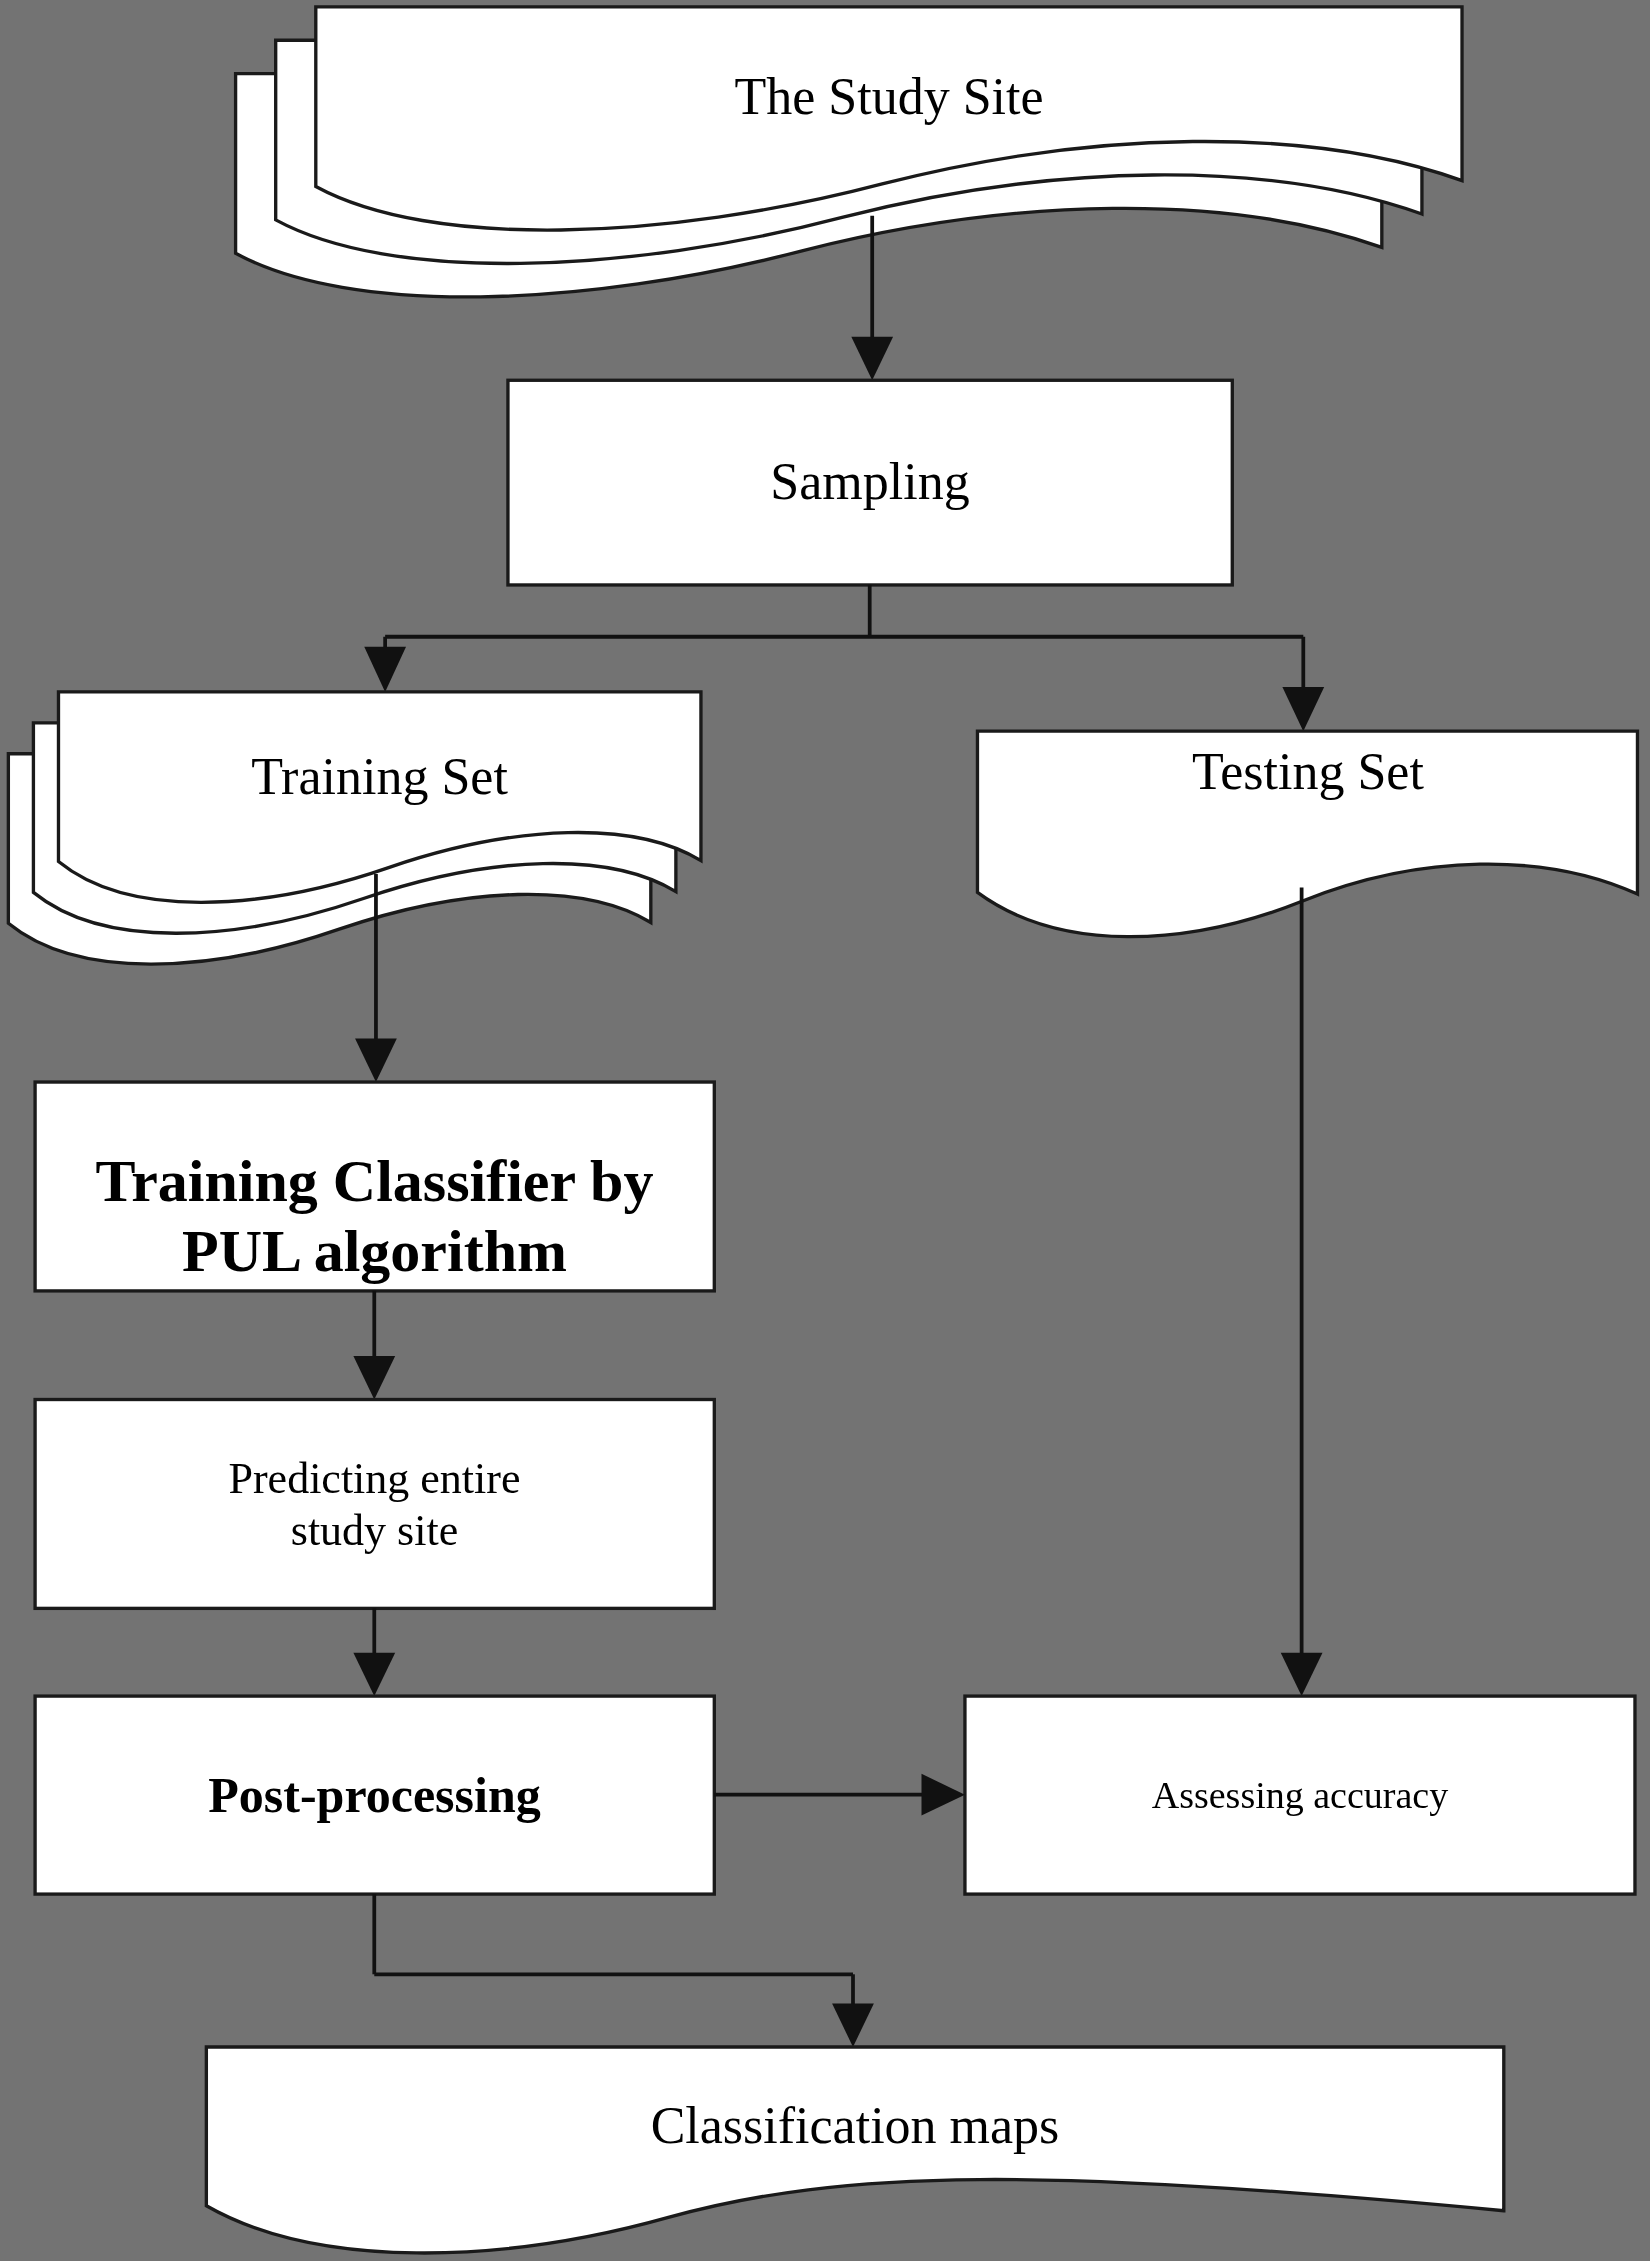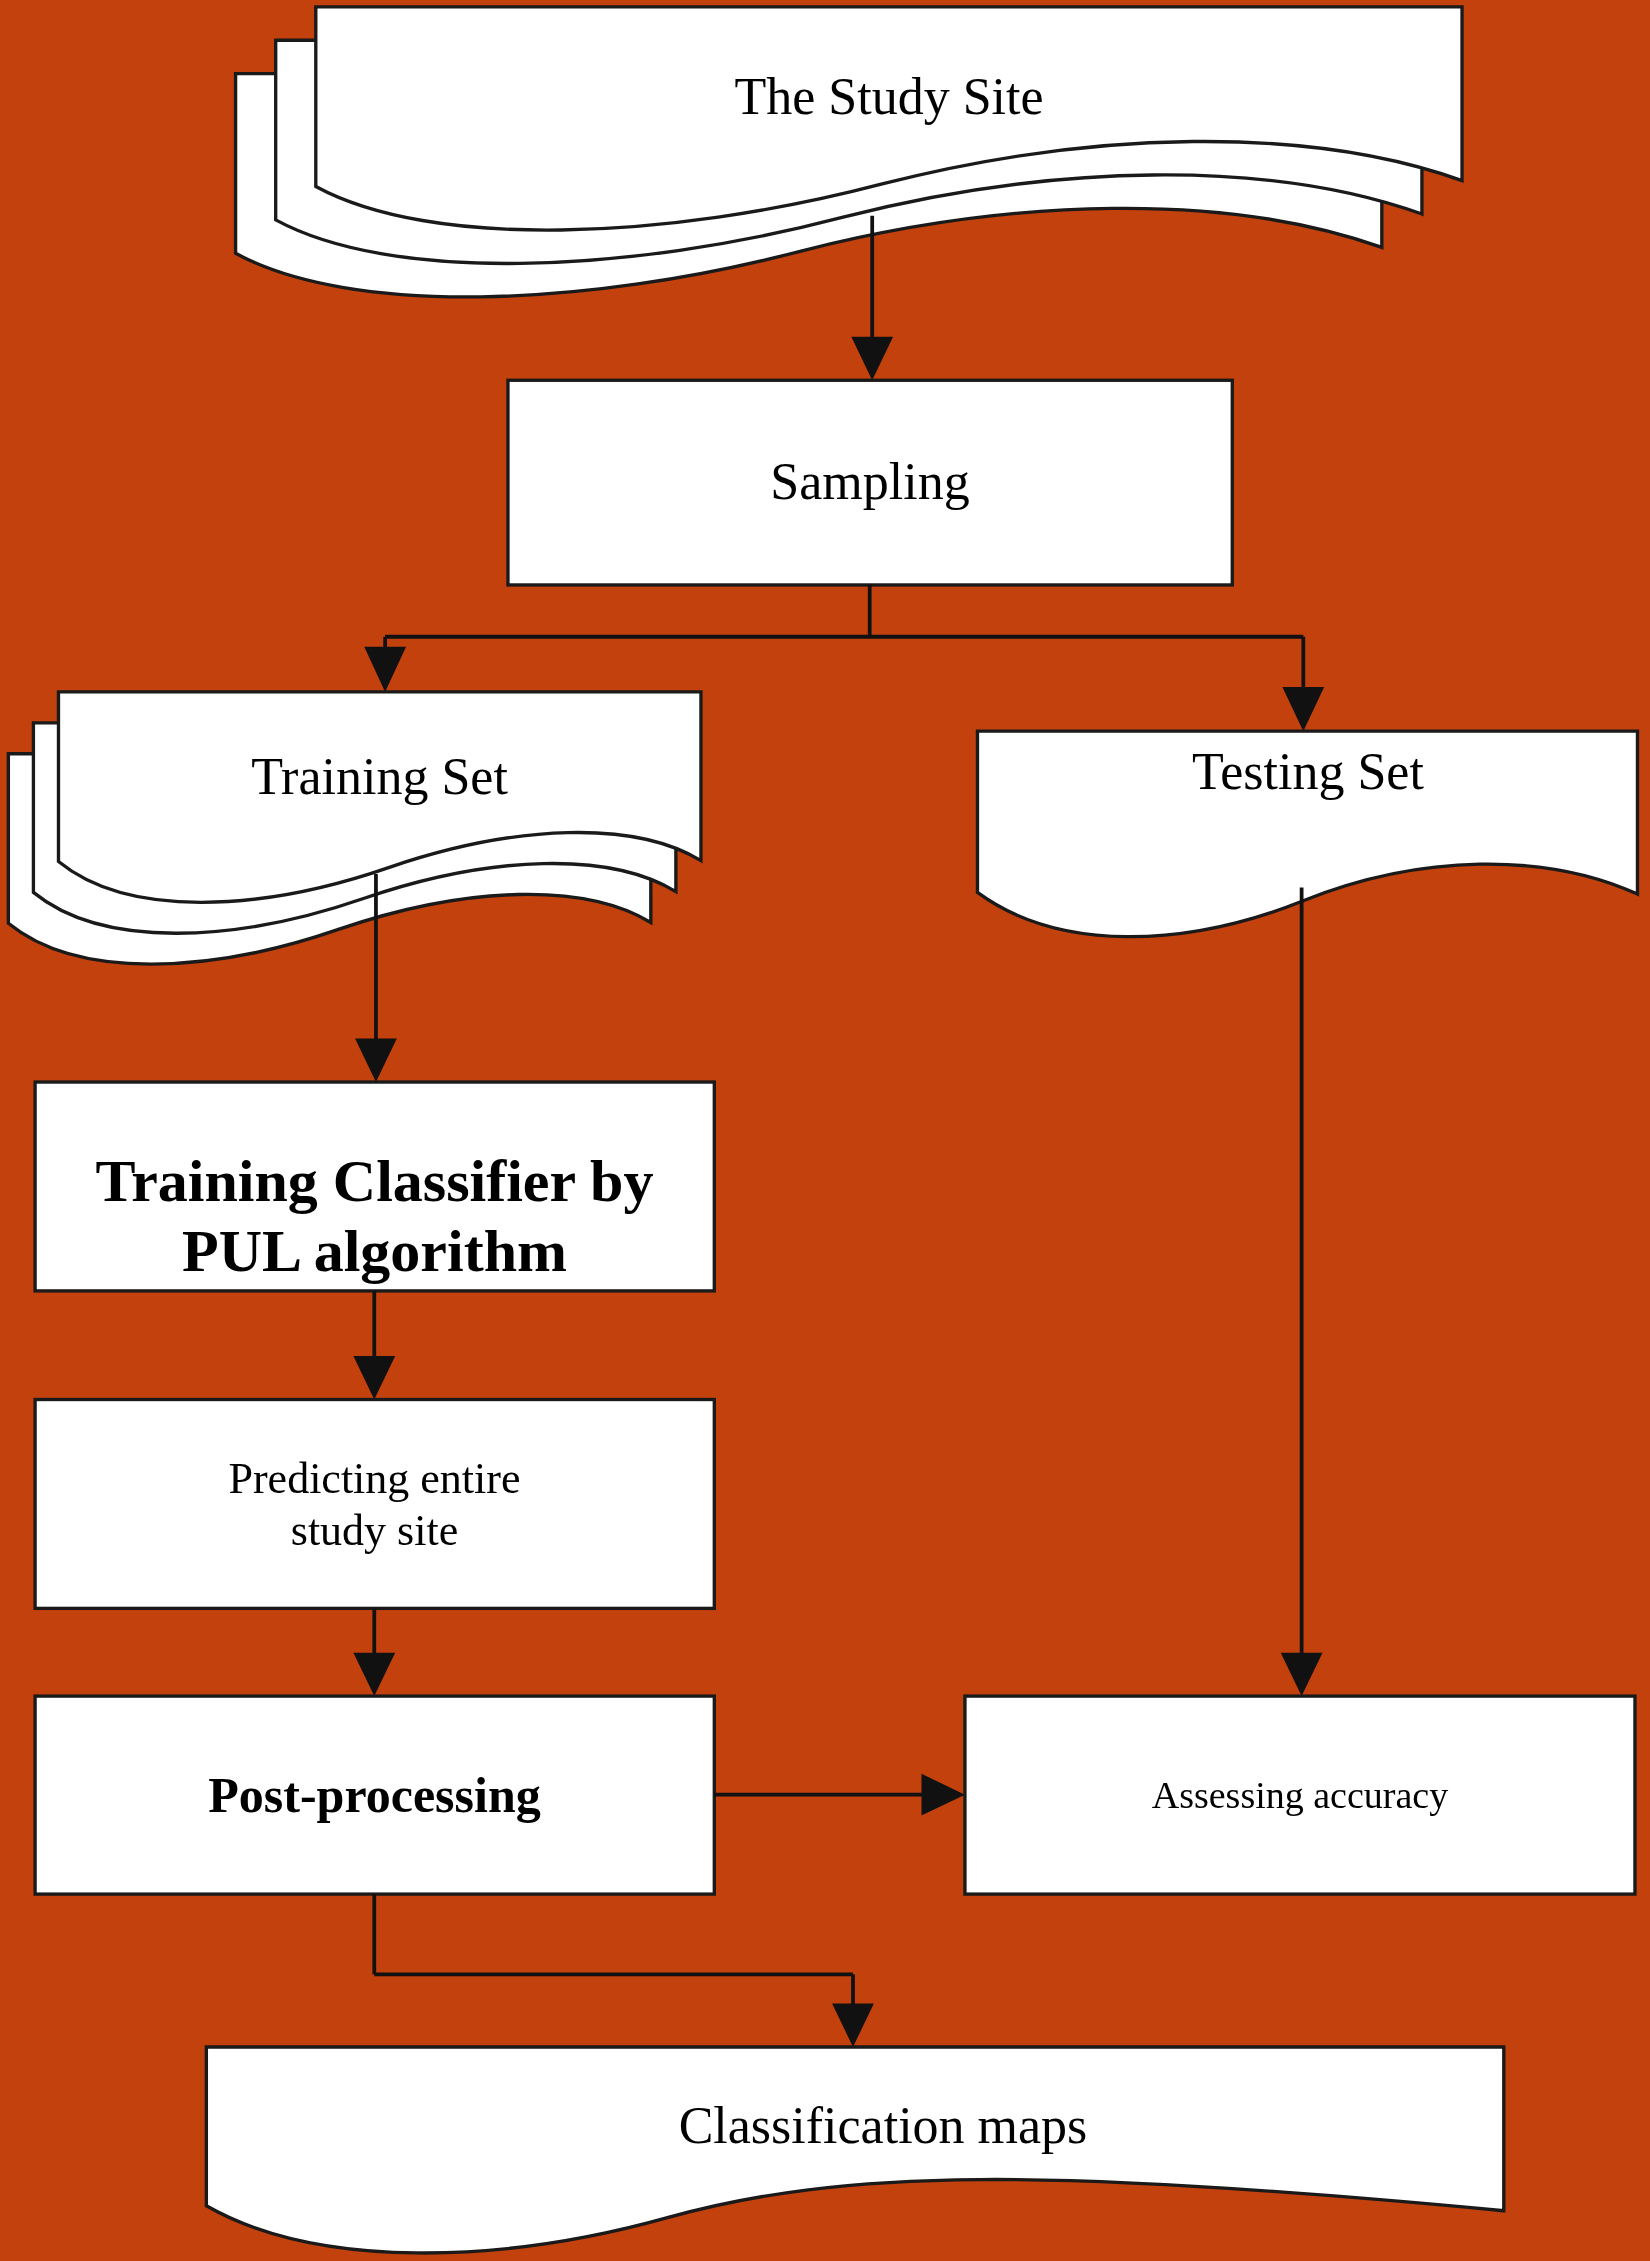--- a/index.html
+++ b/index.html
@@ -7,21 +7,21 @@
     padding: 0;
     background: #ffffff;
   }
   body {
     font-family: "Liberation Serif", "DejaVu Serif", serif;
   }
   #flowchart-root {
     position: relative;
     width: 1650px;
     height: 2261px;
-    background: #c2410c;
+    background: #737373;
     overflow: hidden;
   }
   #flow-svg {
     position: absolute;
     top: 0;
     left: 0;
     width: 1650px;
     height: 2261px;
     display: block;
   }
@@ -195,16 +195,16 @@
   <div class="node-label" style="left:35px; top:1082px; width:679px; height:270px; font-size:60px;font-weight:bold;">Training Classifier by
 PUL algorithm</div>
 
   <div class="node-label" style="left:35px; top:1400px; width:679px; height:209px; font-size:44px;">Predicting entire
 study site</div>
 
   <div class="node-label" style="left:35px; top:1696px; width:679px; height:198px; font-size:50px;font-weight:bold;">Post-processing</div>
 
   <div class="node-label" style="left:965px; top:1696px; width:670px; height:198px; font-size:38px;">Assessing accuracy</div>
 
-  <div class="node-label" style="left:206px; top:2047px; width:1298px; height:159px; font-size:52px;padding-left:28px;">Classification maps</div>
+  <div class="node-label" style="left:206px; top:2047px; width:1298px; height:159px; font-size:52px;">Classification maps</div>
 
 </div>
 
 
 </body></html>

